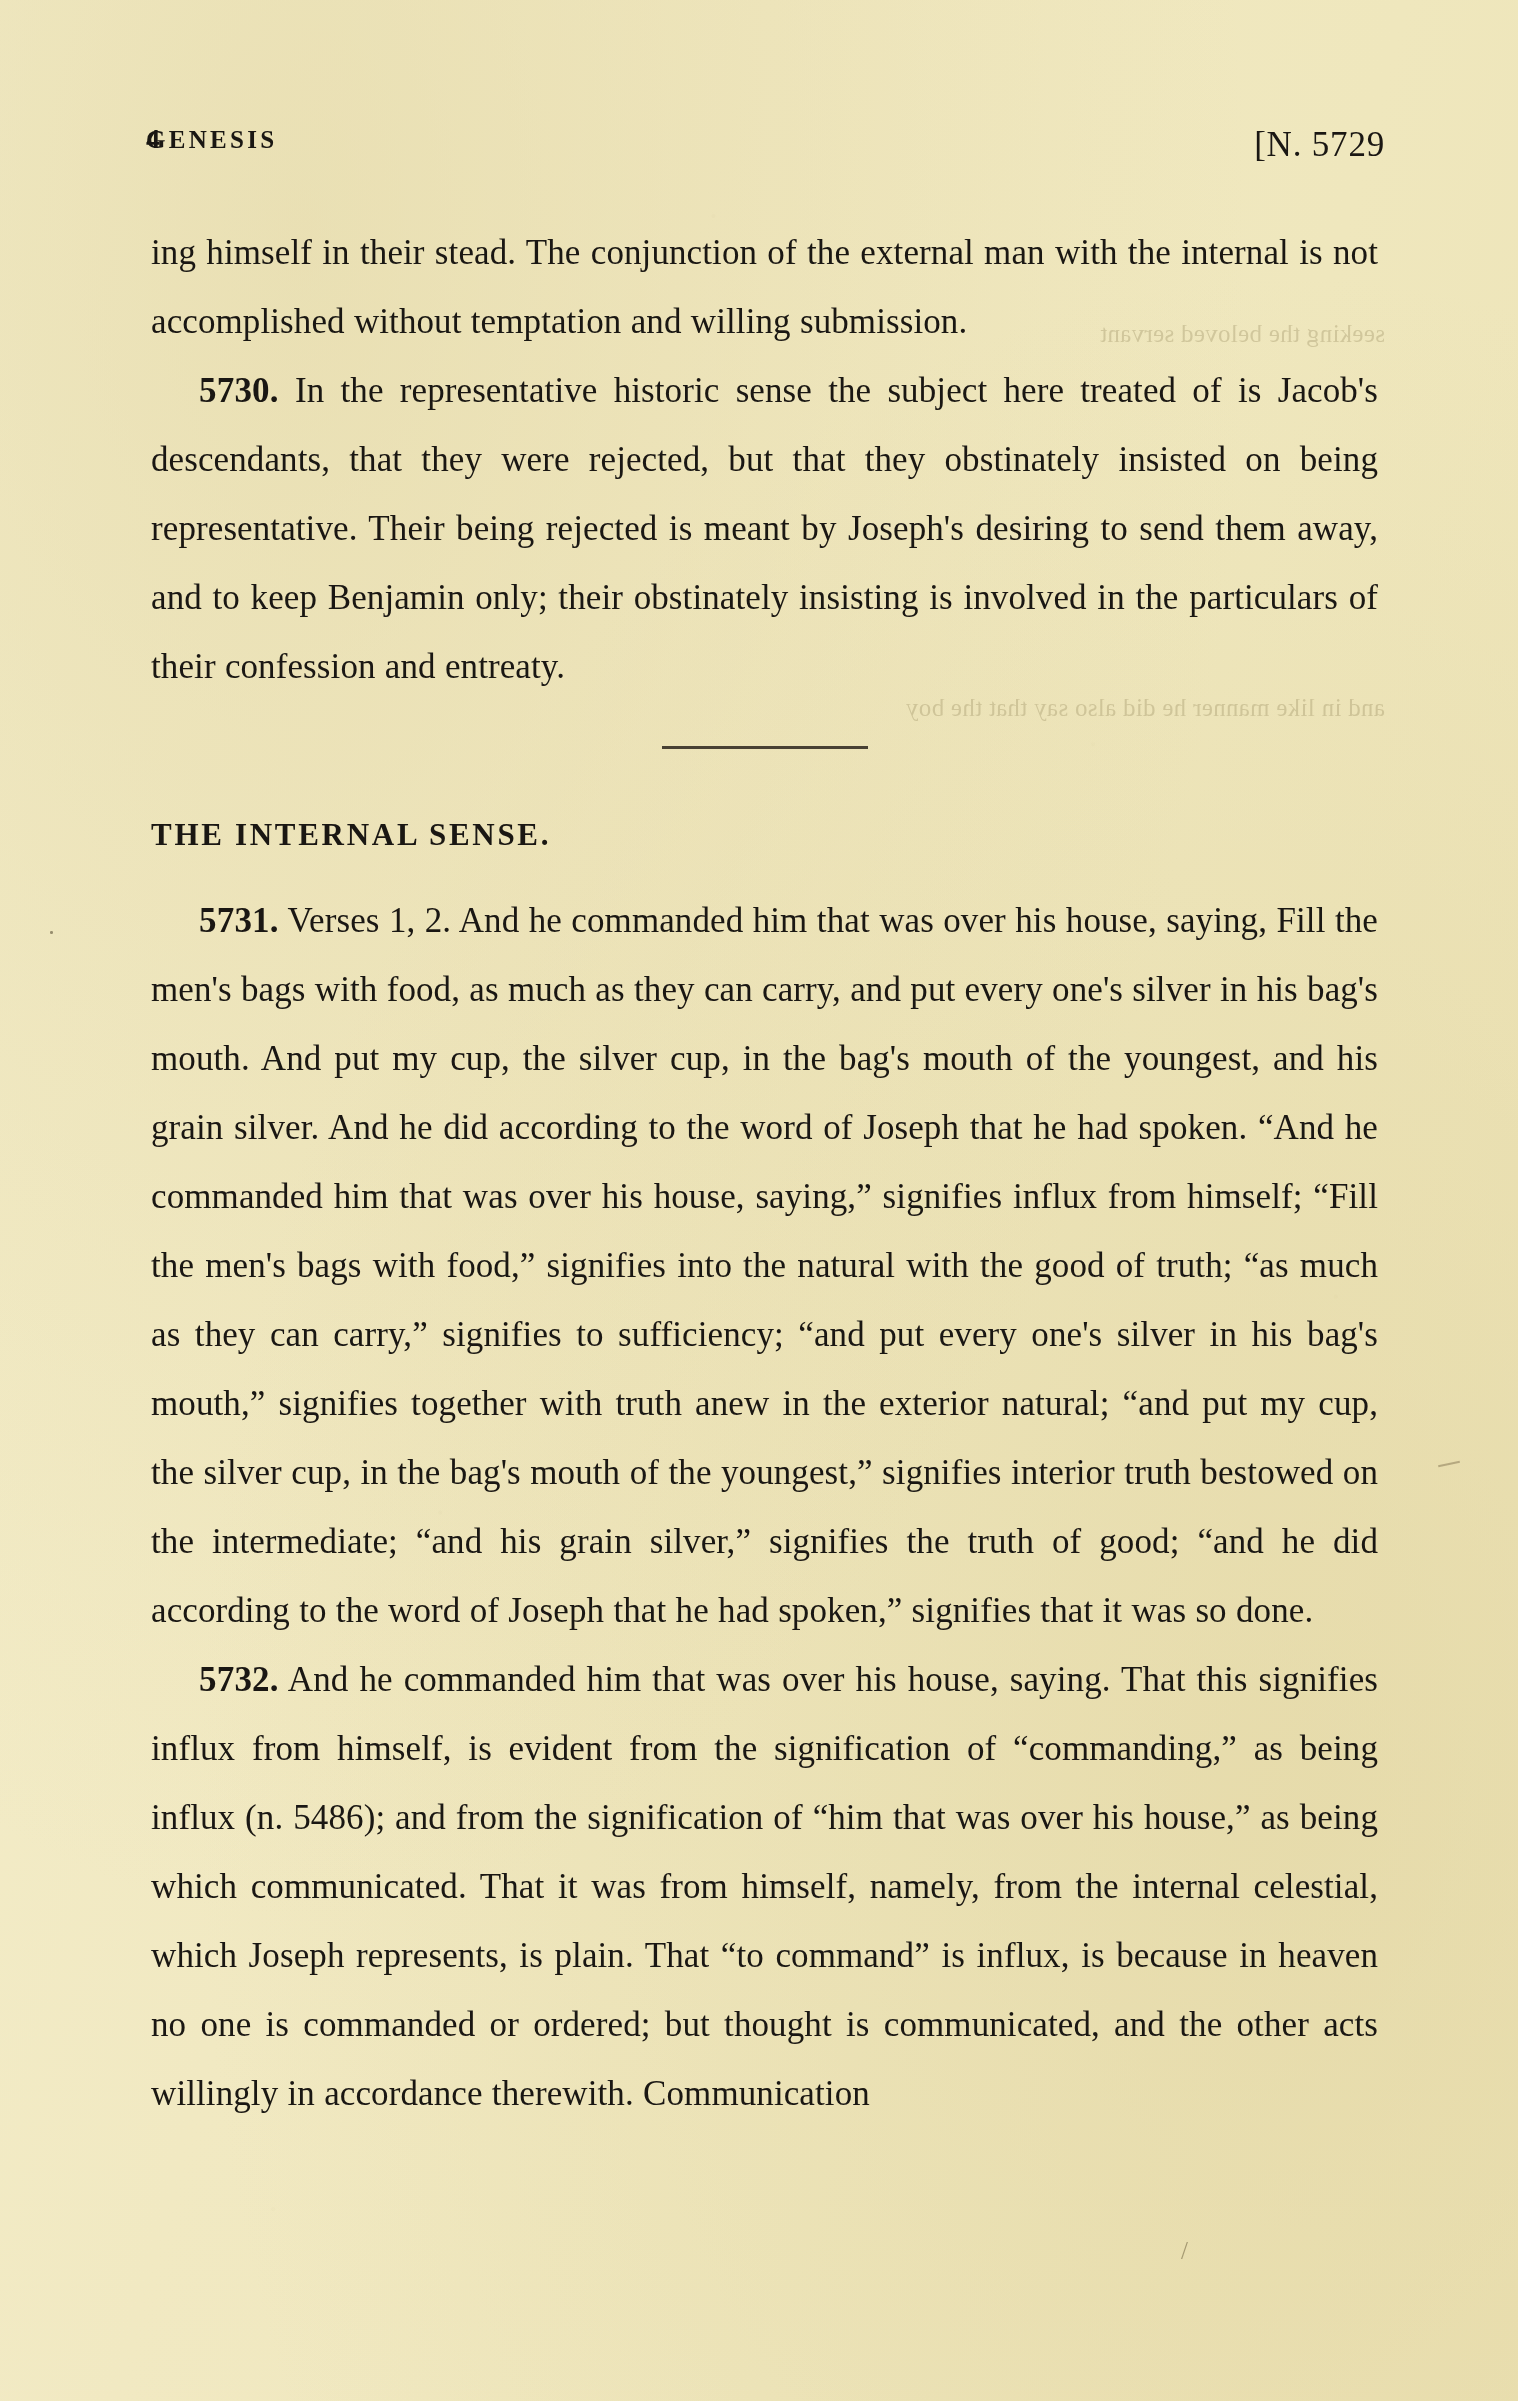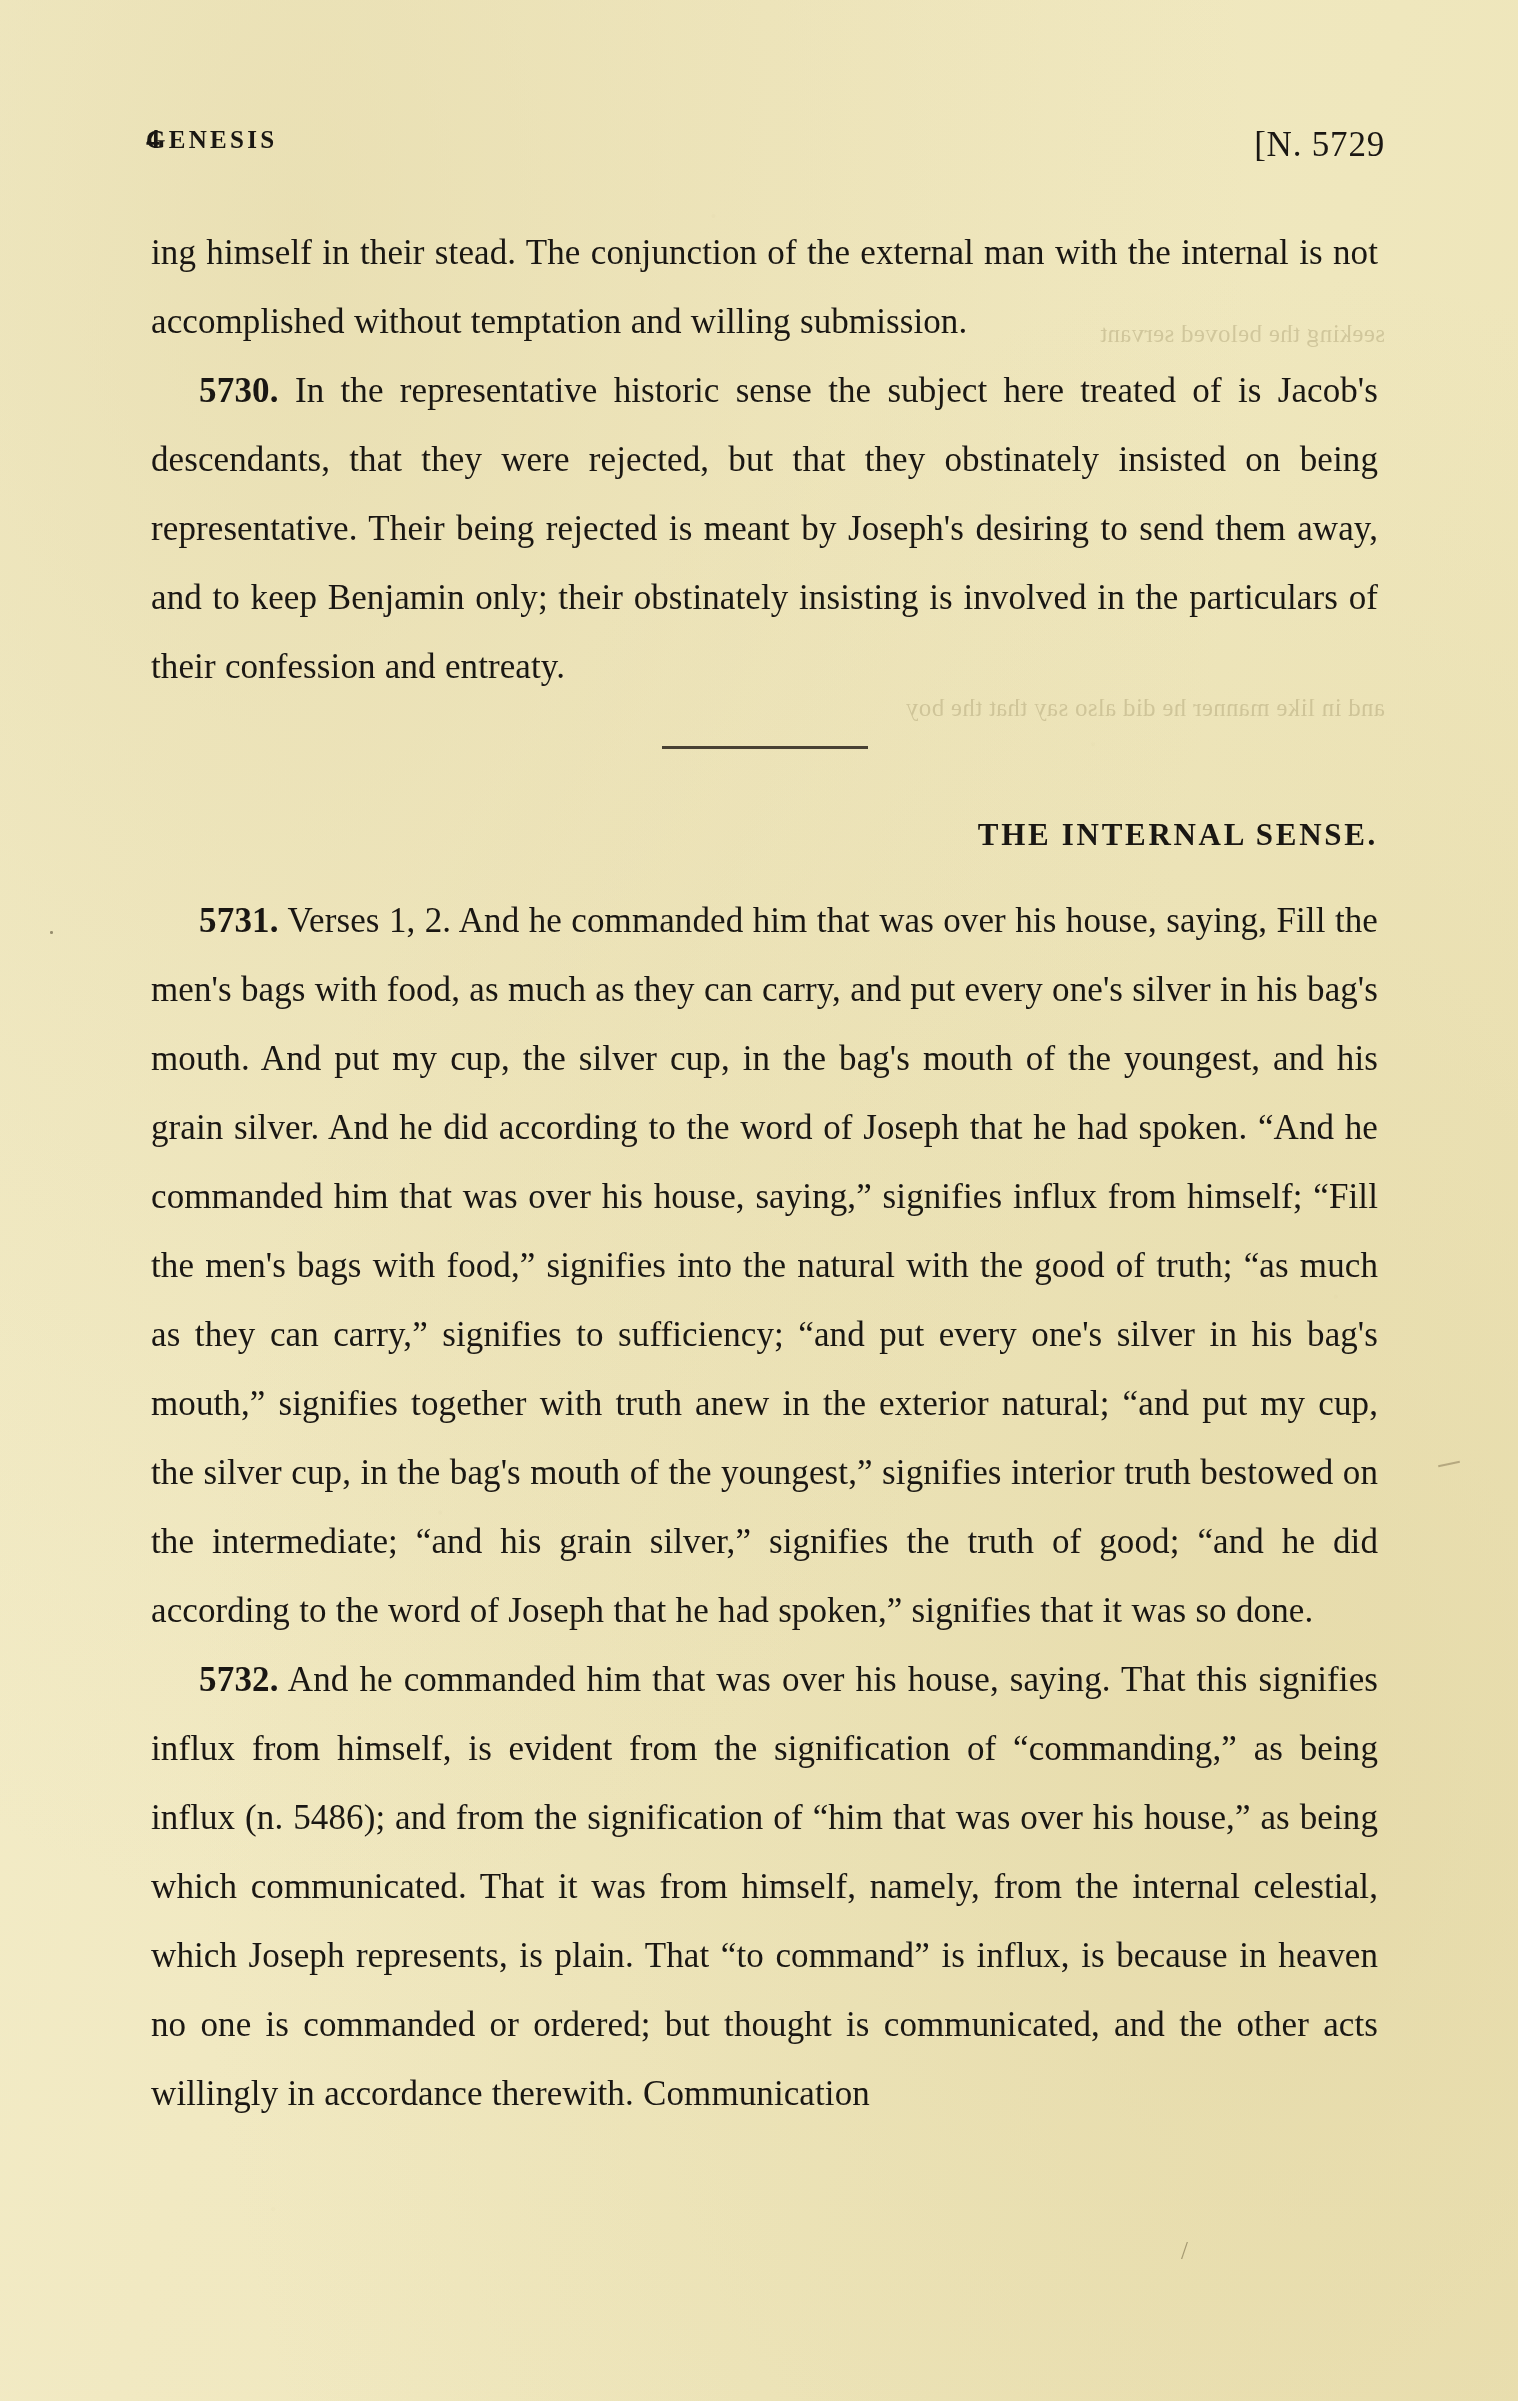--- a/index.html
+++ b/index.html
@@ -127,21 +127,21 @@
     justify-content: center;
   }
   .rule {
     width: 206px;
     height: 2.5px;
     background: #2b241c;
     opacity: 0.85;
   }
 
   .section-head {
-    text-align: right;
+    text-align: left;
     font-size: 31px;
     letter-spacing: 2.7px;
     font-weight: bold;
     margin: 23px 0 33px 0;
   }
 
   .gutter-mark {
     position: absolute;
     left: 50px;
     top: 931px;

